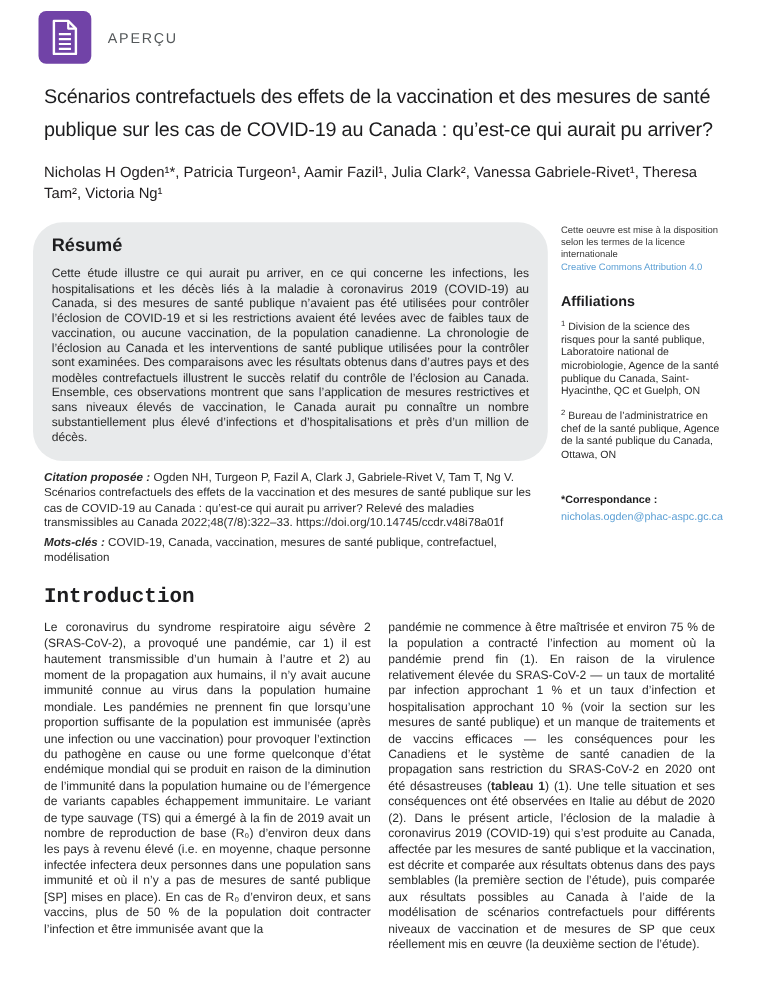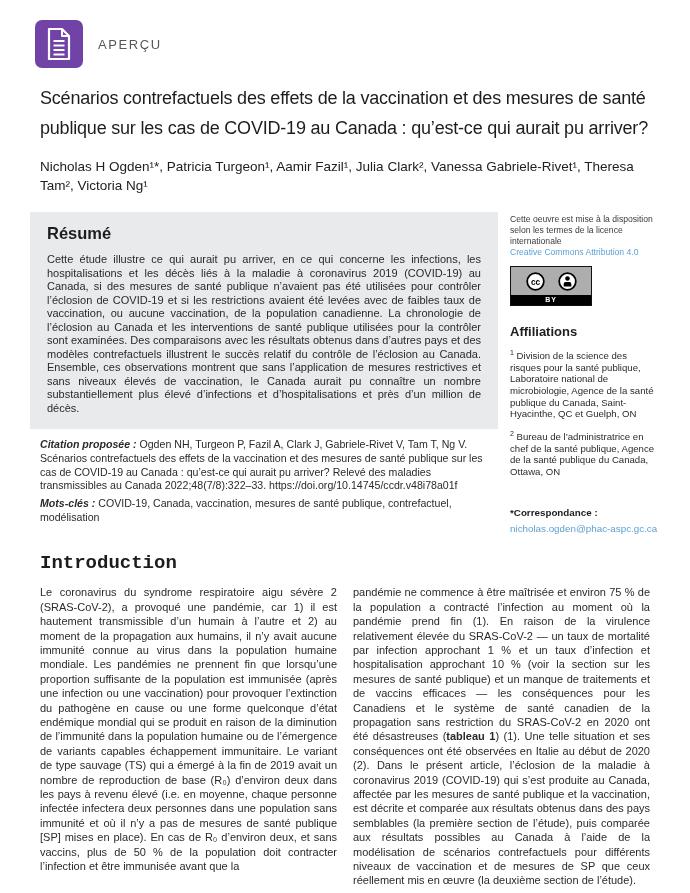--- a/index.html
+++ b/index.html
@@ -1,34 +1,34 @@
 <!DOCTYPE html>
 <html lang="fr"><head>
 <meta charset="utf-8">
 <style>
   html,body{margin:0;padding:0;}
   body{
     width:690px;height:893px;background:#ffffff;
     font-family:"Liberation Sans", sans-serif;color:#262223;
     -webkit-font-smoothing:antialiased;
   }
-  .page{box-sizing:border-box;width:690px;height:893px;padding:20px 30px 0;overflow:hidden;position:relative;}
+  .page{box-sizing:border-box;width:690px;height:893px;padding:10px 30px 0;overflow:hidden;position:relative;}
 
   
   .eyebrow-row{display:flex;align-items:center;gap:15px;margin-left:5px;}
   .doc-icon{width:48px;height:48px;background:#7143A7;border-radius:7px;display:flex;align-items:center;justify-content:center;flex:0 0 auto;}
   .eyebrow{font-size:13px;letter-spacing:1.6px;color:#54585A;font-weight:400;}
 
   .title{margin:15px 0 0 10px;width:628px;font-size:18px;line-height:30px;font-weight:400;color:#1d1d1f;letter-spacing:-0.2px;}
   .authors{margin:14px 0 0 10px;width:622px;font-size:13.5px;line-height:19px;color:#232021;}
 
   
   .main-row{display:flex;gap:12px;margin-top:17px;align-items:flex-start;}
   .left-col{width:468px;flex:0 0 auto;}
-  .resume-box{background:#E8EAEB;padding:12px 17px 14px;box-sizing:border-box;}
+  .resume-box{background:#E8EAEB;padding:12px 17px 14px;box-sizing:border-box;border-radius:27px;}
   .resume-heading{margin:0 0 10px;font-size:16.5px;font-weight:700;color:#1d1d1f;}
   .resume-body{margin:0;font-size:11px;line-height:13.5px;text-align:justify;color:#2a2a2a;}
 
   .citation{margin:9px 10px 0;font-size:10.6px;line-height:13.8px;color:#2a2a2a;text-align:left;}
   .lead{font-weight:700;font-style:italic;}
   .keywords{margin:4px 10px 0;font-size:10.6px;line-height:13.8px;color:#2a2a2a;}
 
   
   .sidebar{flex:1;min-width:0;padding-top:2px;}
   .license{font-size:8.6px;line-height:11px;color:#3a3a3a;}
@@ -84,34 +84,20 @@
 
       <p class="keywords"><span class="lead">Mots-clés :</span><span> COVID-19, Canada, vaccination, mesures de santé publique, contrefactuel, modélisation</span></p>
     </div>
 
     <div class="sidebar">
       <div class="license">
         <span>Cette oeuvre est mise à la disposition selon les termes de la licence internationale</span><br>
         <a class="license-link">Creative Commons Attribution 4.0</a>
       </div>
 
-      <div class="cc-badge">
-        <div class="cc-icons">
-          <svg width="21" height="21" viewBox="0 0 24 24">
-            <circle cx="12" cy="12" r="9.5" fill="#ffffff" stroke="#000000" stroke-width="2"></circle>
-            <text x="12" y="15.6" font-size="9.5" font-weight="bold" text-anchor="middle" fill="#000000">cc</text>
-          </svg>
-          <svg width="21" height="21" viewBox="0 0 24 24">
-            <circle cx="12" cy="12" r="9.5" fill="#ffffff" stroke="#000000" stroke-width="2"></circle>
-            <circle cx="12" cy="8.6" r="2.6" fill="#000000"></circle>
-            <path d="M7.6 17.6 v-2.8 a2.3 2.3 0 0 1 2.3-2.3 h4.2 a2.3 2.3 0 0 1 2.3 2.3 v2.8 z" fill="#000000"></path>
-          </svg>
-        </div>
-        <div class="cc-strip">BY</div>
-      </div>
 
       <div class="affil-heading">Affiliations</div>
 
       <div class="affil"><sup>1</sup><span> Division de la science des risques pour la santé publique, Laboratoire national de microbiologie, Agence de la santé publique du Canada, Saint-Hyacinthe, QC et Guelph, ON</span></div>
       <div class="affil"><sup>2</sup><span> Bureau de l’administratrice en chef de la santé publique, Agence de la santé publique du Canada, Ottawa, ON</span></div>
 
       <div class="corr">*Correspondance :</div>
       <a class="corr-email">nicholas.ogden@phac-aspc.gc.ca</a>
     </div>
   </div>

